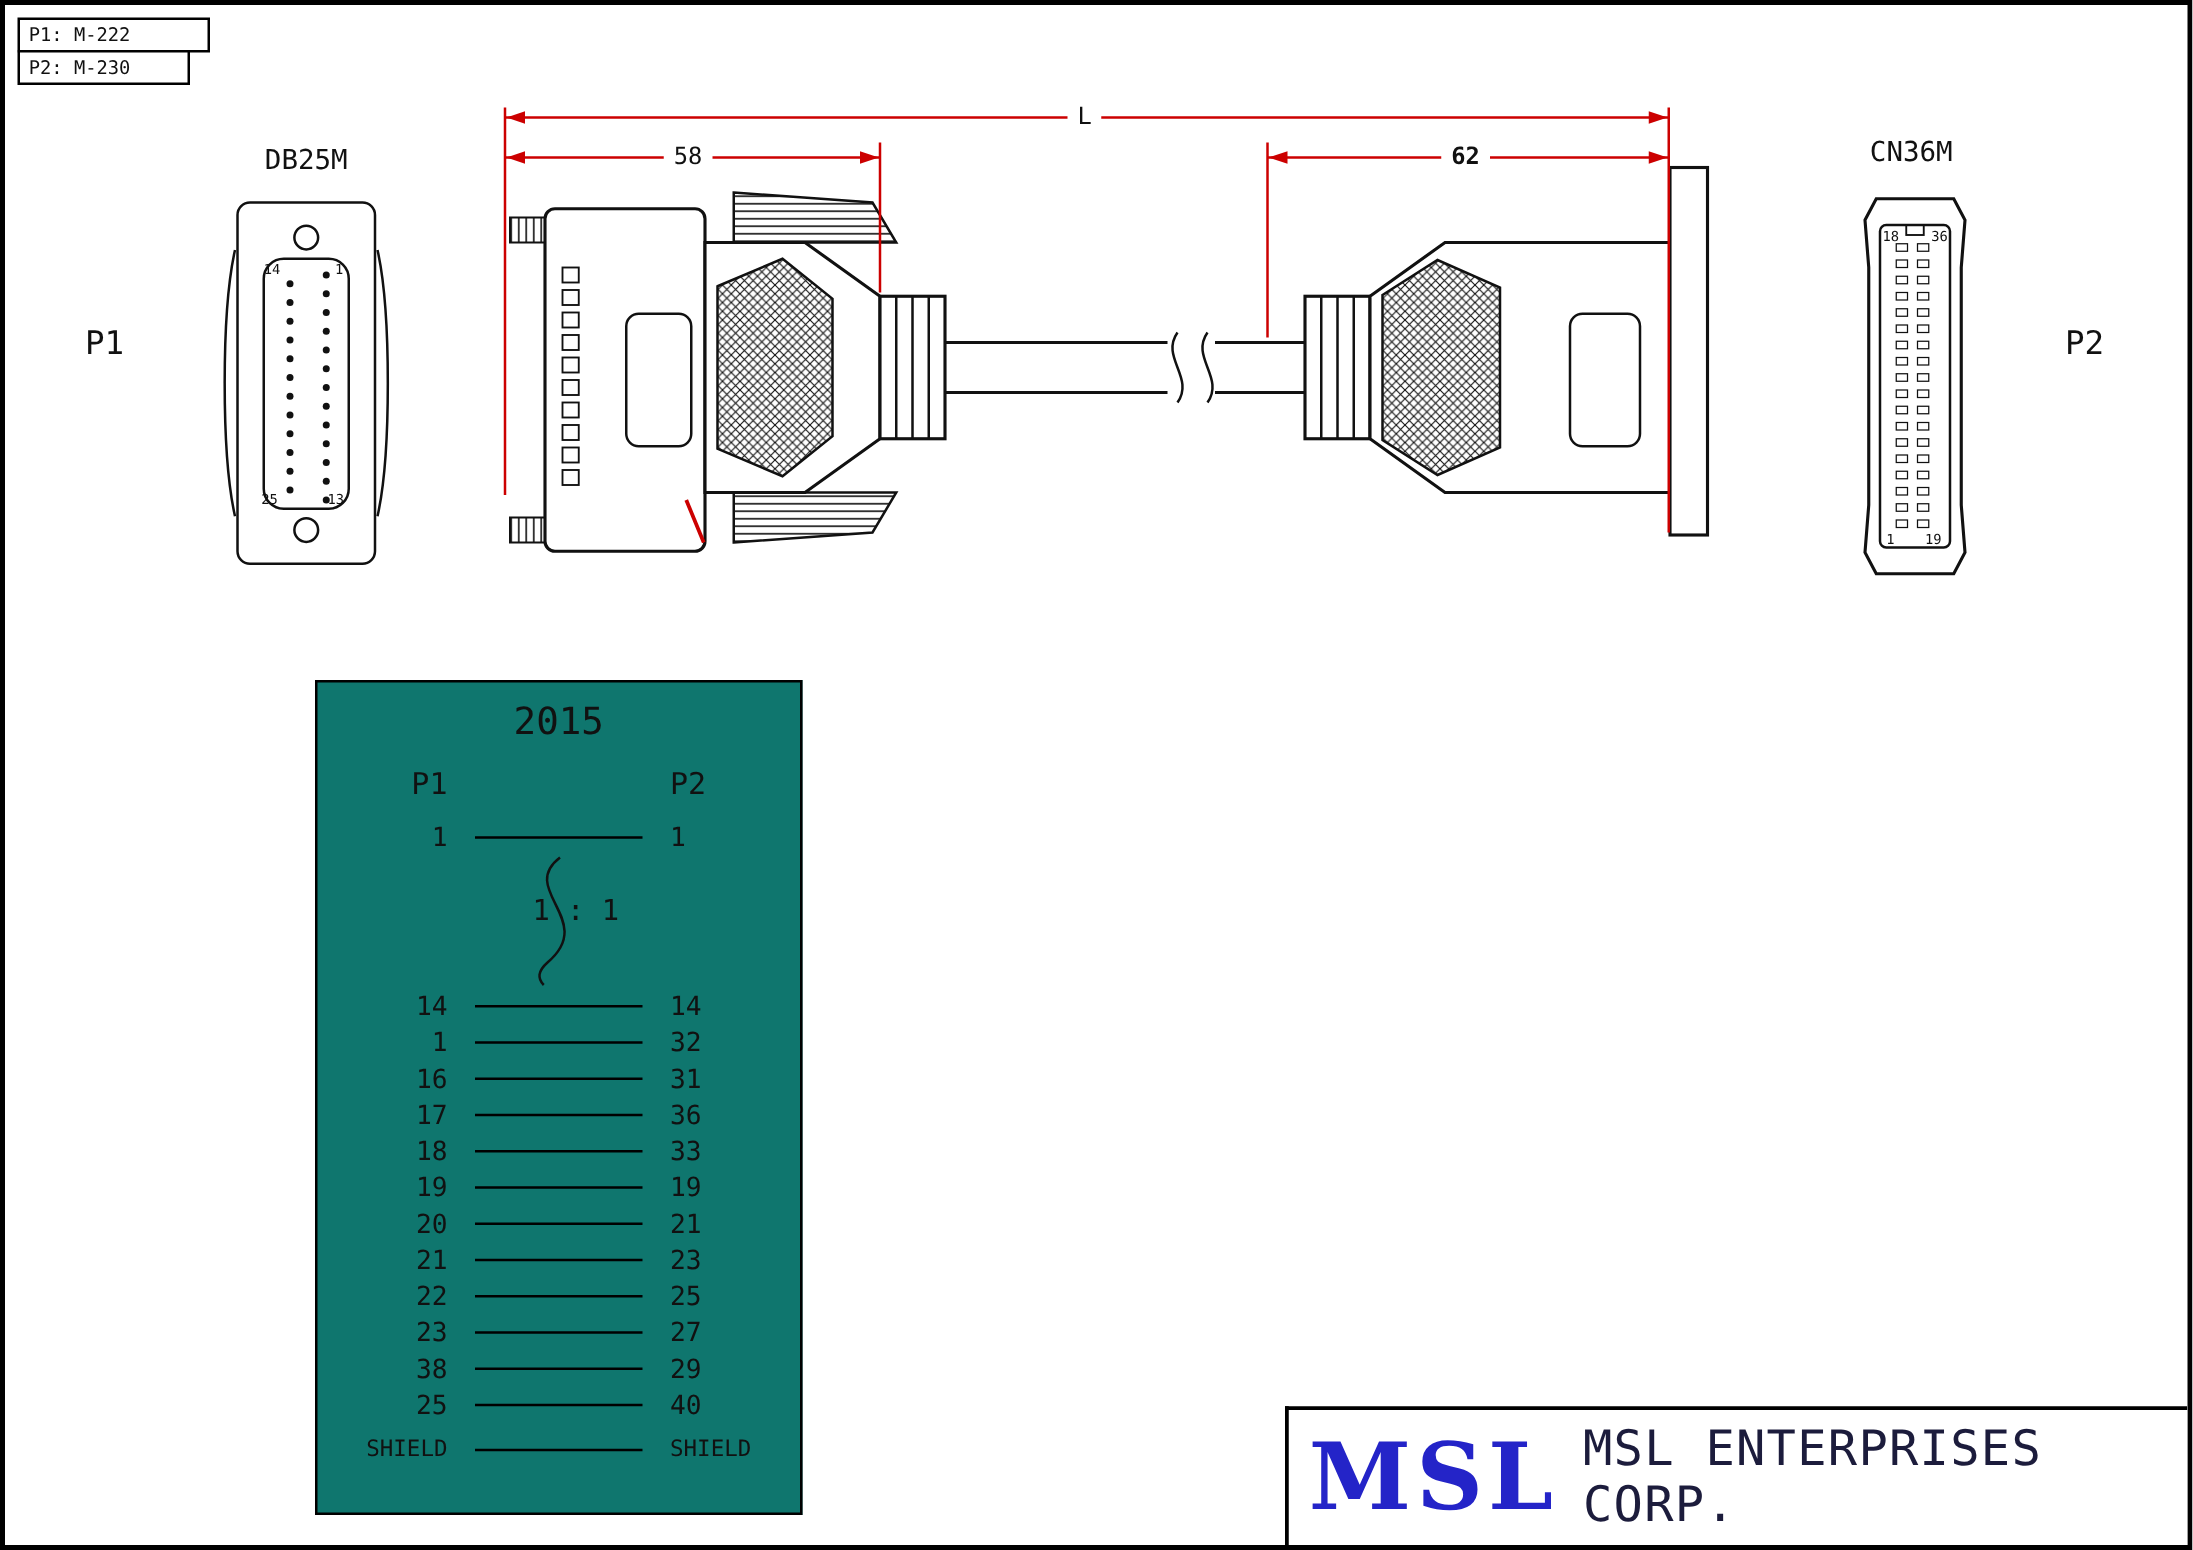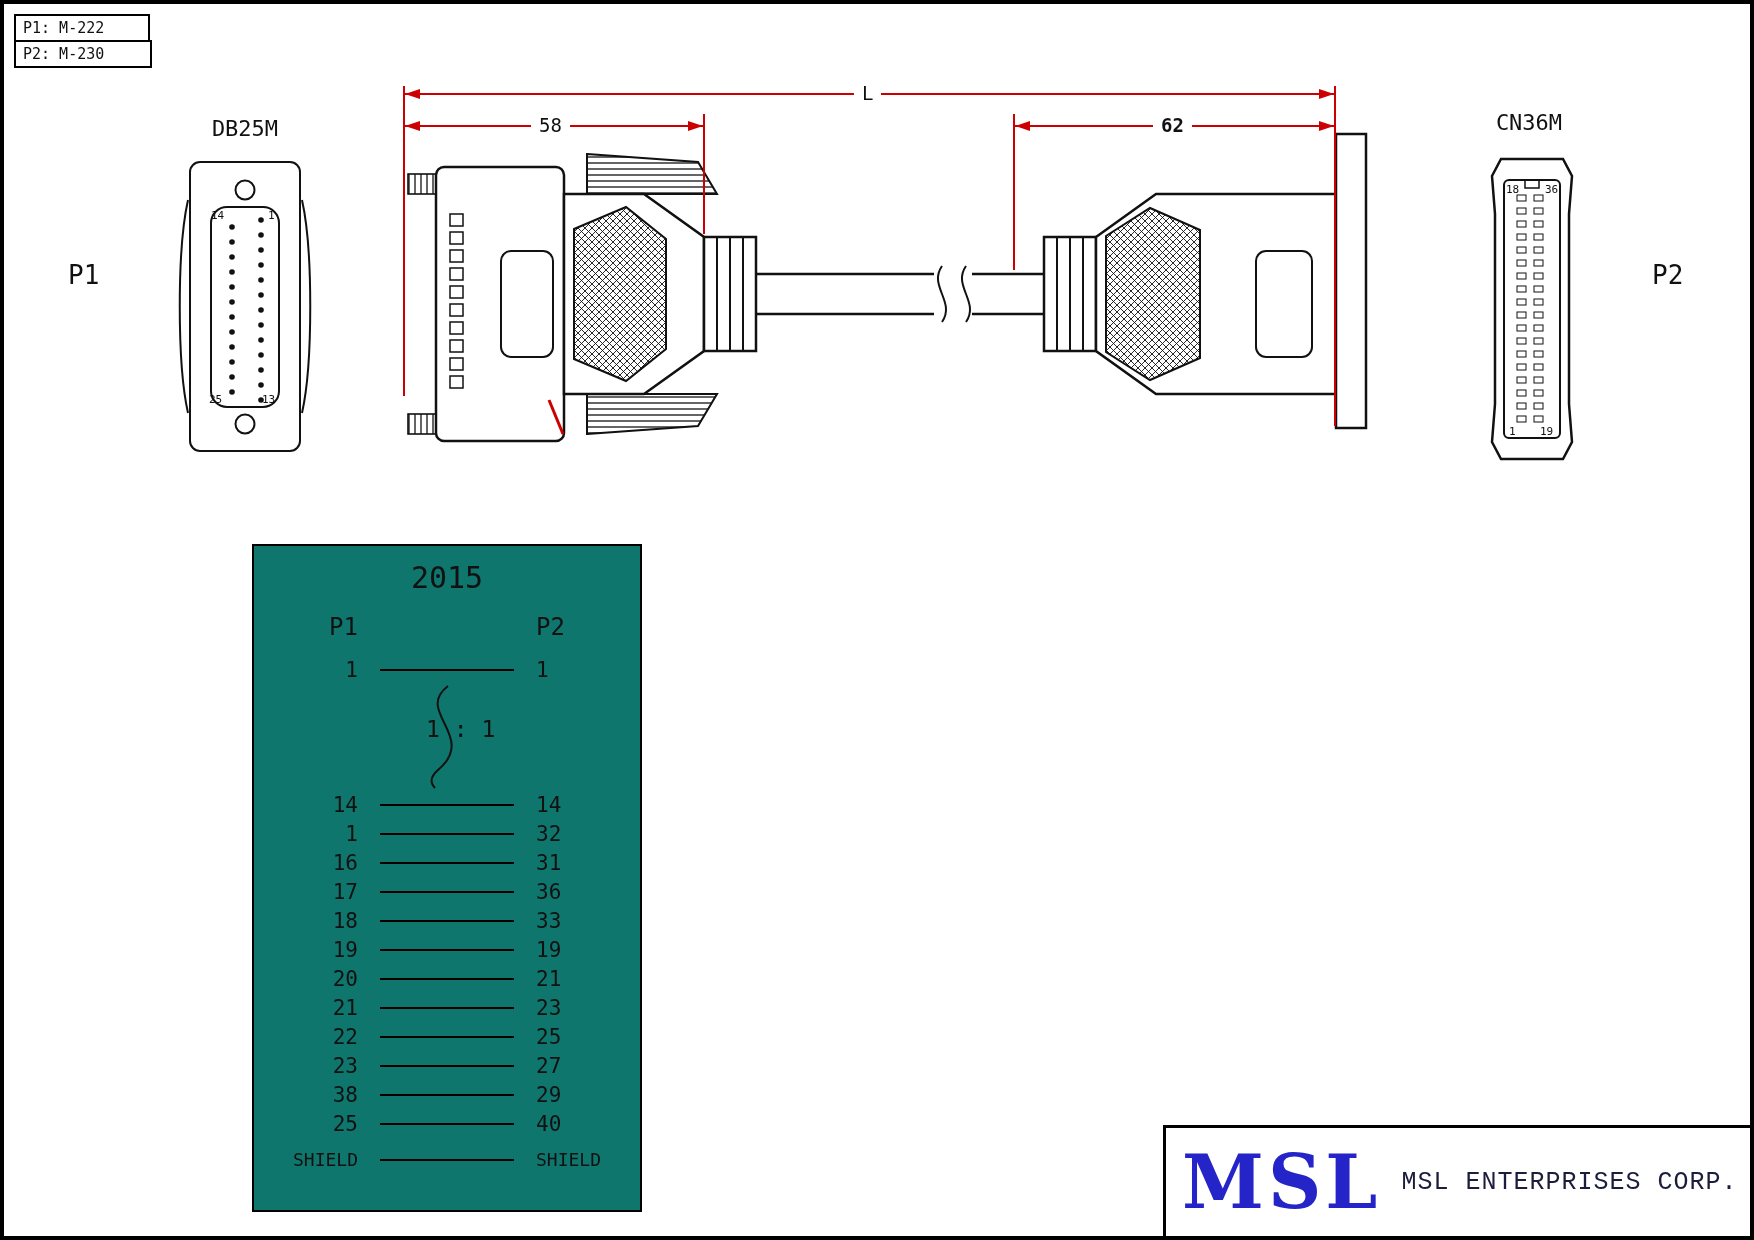--- a/index.html
+++ b/index.html
@@ -28,26 +28,26 @@
             align-items:center;font-size:21px;}
   .wire-row .cL{text-align:right;padding-right:14px;}
   .wire-row .cR{text-align:left;padding-left:14px;}
   .wire-row .ln{border-top:2px solid #000;height:0;margin:0 8px;}
   .row-first{margin-top:14px;}
   .squiggle-zone{position:relative;height:106px;}
   .squiggle-zone svg{position:absolute;left:118px;top:0;}
   .ratio{position:absolute;left:172px;top:32px;font-size:23px;}
   .row-shield{margin-top:7px;}
   
-  .titleblock{position:absolute;right:0;bottom:0;width:587px;height:111px;
+  .titleblock{position:absolute;right:0;bottom:0;width:722px;height:111px;
               border-left:3px solid #000;border-top:3px solid #000;background:#fff;
               display:flex;align-items:center;gap:20px;padding-left:16px;box-sizing:border-box;}
   .logo{font-family:"DejaVu Serif","Liberation Serif",serif;font-weight:bold;
         font-size:74px;line-height:1;color:#2424c8;letter-spacing:4px;}
-  .company{font-size:25px;letter-spacing:1px;color:#1c1c3c;font-family:Liberation Mono, monospace;}
+  .company{font-size:39px;letter-spacing:1px;color:#1c1c3c;}
 </style>
 </head>
 <body>
 
 <div class="page">
 
   <svg class="art" viewBox="0 0 1754 1240" fill="none" stroke="#111" stroke-width="2">
     <defs>
       <pattern id="xh" width="7" height="7" patternUnits="userSpaceOnUse">
         <path d="M0,0 L7,7 M7,0 L0,7" stroke="#111" stroke-width="0.9"></path>
@@ -198,21 +198,21 @@
         <rect x="1513" y="386" width="9" height="6"></rect>
           <rect x="1530" y="386" width="9" height="6"></rect>
         <rect x="1513" y="399" width="9" height="6"></rect>
           <rect x="1530" y="399" width="9" height="6"></rect>
         <rect x="1513" y="412" width="9" height="6"></rect>
           <rect x="1530" y="412" width="9" height="6"></rect>
       </g>
     </g>
   </svg>
 
-  <div class="refbox" style="left:10px;top:10px;width:136px;">P1: M-222</div>
+  <div class="refbox" style="left:10px;top:10px;width:154px;">P1: M-222</div>
   <div class="refbox" style="left:10px;top:36px;width:138px;">P2: M-230</div>
 
   <span class="label conn-title" style="left:156px;top:112px;">DB25M</span>
   <span class="label designator" style="left:64px;top:256px;">P1</span>
 
   <span class="label pinlabel" style="left:207px;top:205px;">14</span>
   <span class="label pinlabel" style="left:264px;top:205px;">1</span>
   <span class="label pinlabel" style="left:205px;top:389px;">25</span>
   <span class="label pinlabel" style="left:258px;top:389px;">13</span>
 

